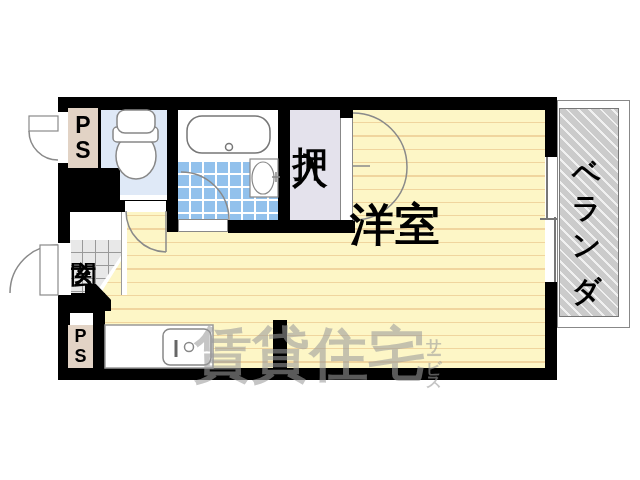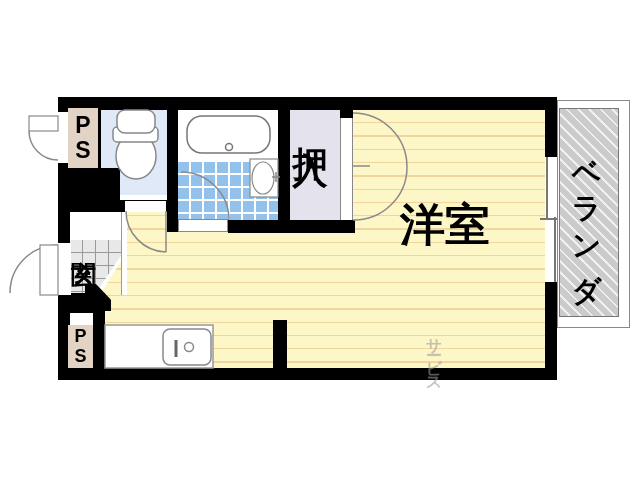--- a/index.html
+++ b/index.html
@@ -132,21 +132,22 @@
     </g>
 
     <g fill="#ffffff" stroke="#999" stroke-width="1.5">
       <rect x="105" y="325" width="108" height="43"></rect>
       <rect x="163" y="329" width="48" height="36" rx="7" stroke="#888"></rect>
       <path d="M 176 340 L 176 357" stroke="#666" stroke-width="3"></path>
       <circle cx="189" cy="347" r="4.5" stroke="#888"></circle>
     </g>
   </svg>
 
-  <div class="abs" style="left:350px;top:199px;width:190px;text-align:center;">
+  <div class="abs" style="left:350px;top:199px;width:190px;text-align:left;">
     <div style="font-size:45px;line-height:52px;">洋室</div>
   </div>
   <div class="abs vtext" style="left:293px;top:119px;font-size:35px;letter-spacing:5px;">押入</div>
   <div class="abs vtext" style="left:71px;top:241px;font-size:25px;letter-spacing:1px;">玄関</div>
 
+  <div class="abs wm" style="left:194px;top:324px;font-size:58px;line-height:60px;white-space:nowrap;">賃貸住宅</div>
   <div class="abs wm vtext" style="left:426px;top:327px;font-size:16px;letter-spacing:1px;">サービス</div>
 
 </div>
 
 </body></html>

